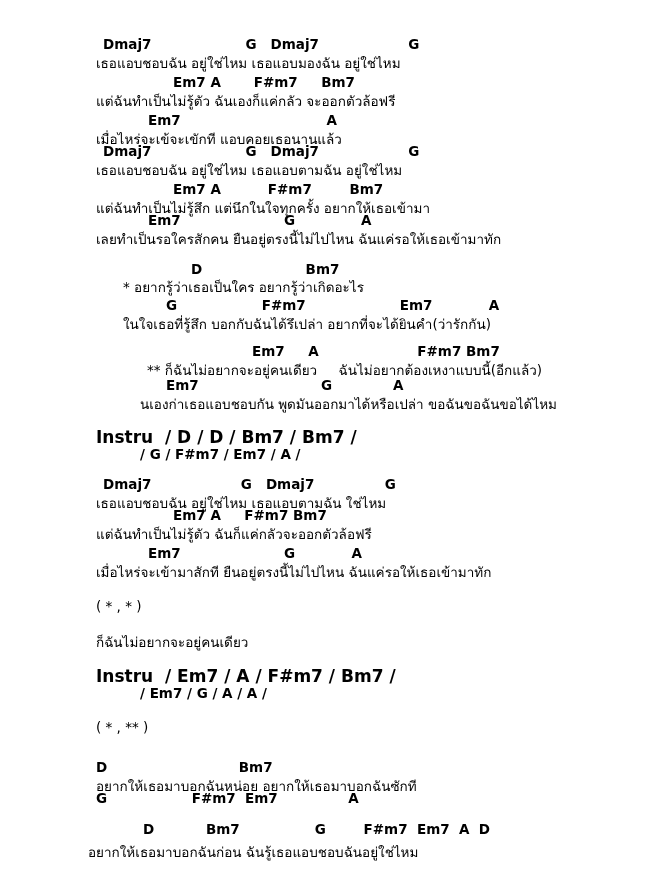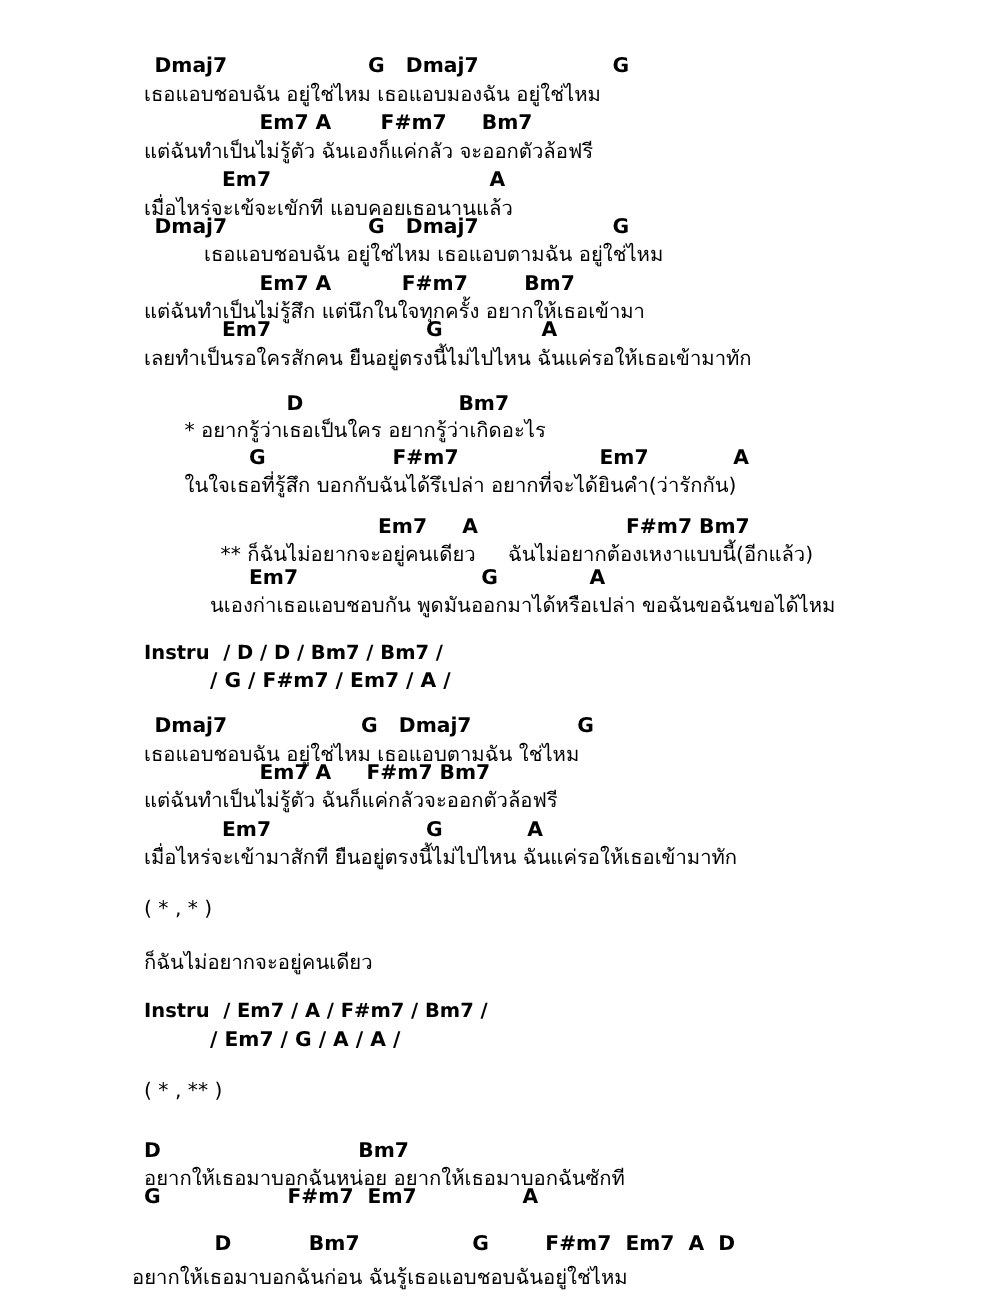--- a/index.html
+++ b/index.html
@@ -35,21 +35,21 @@
     white-space: pre;
     font-weight: normal;
     font-size: 13.5px;
     line-height: 1;
   }
   
   .sectionlabel {
     position: absolute;
     white-space: pre;
     font-weight: bold;
-    font-size: 13px;
+    font-size: 17px;
     line-height: 1;
   }
   .marker {
     position: absolute;
     white-space: pre;
     font-weight: normal;
     font-size: 13.5px;
     line-height: 1;
   }
 </style>
@@ -57,21 +57,21 @@
 <body style="background: rgb(255, 255, 255); color: rgb(0, 0, 0);">
 
 <div id="sheet">
     <div class="chordline" style="left: 103px; top: 38px;">Dmaj7                    G   Dmaj7                   G</div>
     <div class="lyricline" style="left: 96px; top: 57px;">เธอแอบชอบฉัน อยู่ใช่ไหม เธอแอบมองฉัน อยู่ใช่ไหม</div>
     <div class="chordline" style="left: 173px; top: 76px;">Em7 A       F#m7     Bm7</div>
     <div class="lyricline" style="left: 96px; top: 95px;">แต่ฉันทำเป็นไม่รู้ตัว ฉันเองก็แค่กลัว จะออกตัวล้อฟรี</div>
     <div class="chordline" style="left: 148px; top: 114px;">Em7                               A</div>
     <div class="lyricline" style="left: 96px; top: 133px;">เมื่อไหร่จะเข้จะเขักที แอบคอยเธอนานแล้ว</div>
     <div class="chordline" style="left: 103px; top: 145px;">Dmaj7                    G   Dmaj7                   G</div>
-    <div class="lyricline" style="left: 96px; top: 164px; margin-left: 40px;">เธอแอบชอบฉัน อยู่ใช่ไหม เธอแอบตามฉัน อยู่ใช่ไหม</div>
+    <div class="lyricline" style="left: 96px; top: 164px;">เธอแอบชอบฉัน อยู่ใช่ไหม เธอแอบตามฉัน อยู่ใช่ไหม</div>
     <div class="chordline" style="left: 173px; top: 183px;">Em7 A          F#m7        Bm7</div>
     <div class="lyricline" style="left: 96px; top: 202px;">แต่ฉันทำเป็นไม่รู้สึก แต่นึกในใจทุกครั้ง อยากให้เธอเข้ามา</div>
     <div class="chordline" style="left: 148px; top: 214px;">Em7                      G              A</div>
     <div class="lyricline" style="left: 96px; top: 233px;">เลยทำเป็นรอใครสักคน ยืนอยู่ตรงนี้ไม่ไปไหน ฉันแค่รอให้เธอเข้ามาทัก</div>
     <div class="chordline" style="left: 191px; top: 263px;">D                      Bm7</div>
     <div class="lyricline" style="left: 123px; top: 281px;">* อยากรู้ว่าเธอเป็นใคร อยากรู้ว่าเกิดอะไร</div>
     <div class="chordline" style="left: 166px; top: 299px;">G                  F#m7                    Em7            A</div>
     <div class="lyricline" style="left: 123px; top: 318px;">ในใจเธอที่รู้สึก บอกกับฉันได้รึเปล่า อยากที่จะได้ยินคำ(ว่ารักกัน)</div>
     <div class="chordline" style="left: 252px; top: 345px;">Em7     A                     F#m7 Bm7</div>
     <div class="lyricline" style="left: 147px; top: 364px;">** ก็ฉันไม่อยากจะอยู่คนเดียว     ฉันไม่อยากต้องเหงาแบบนี้(อีกแล้ว)</div>

